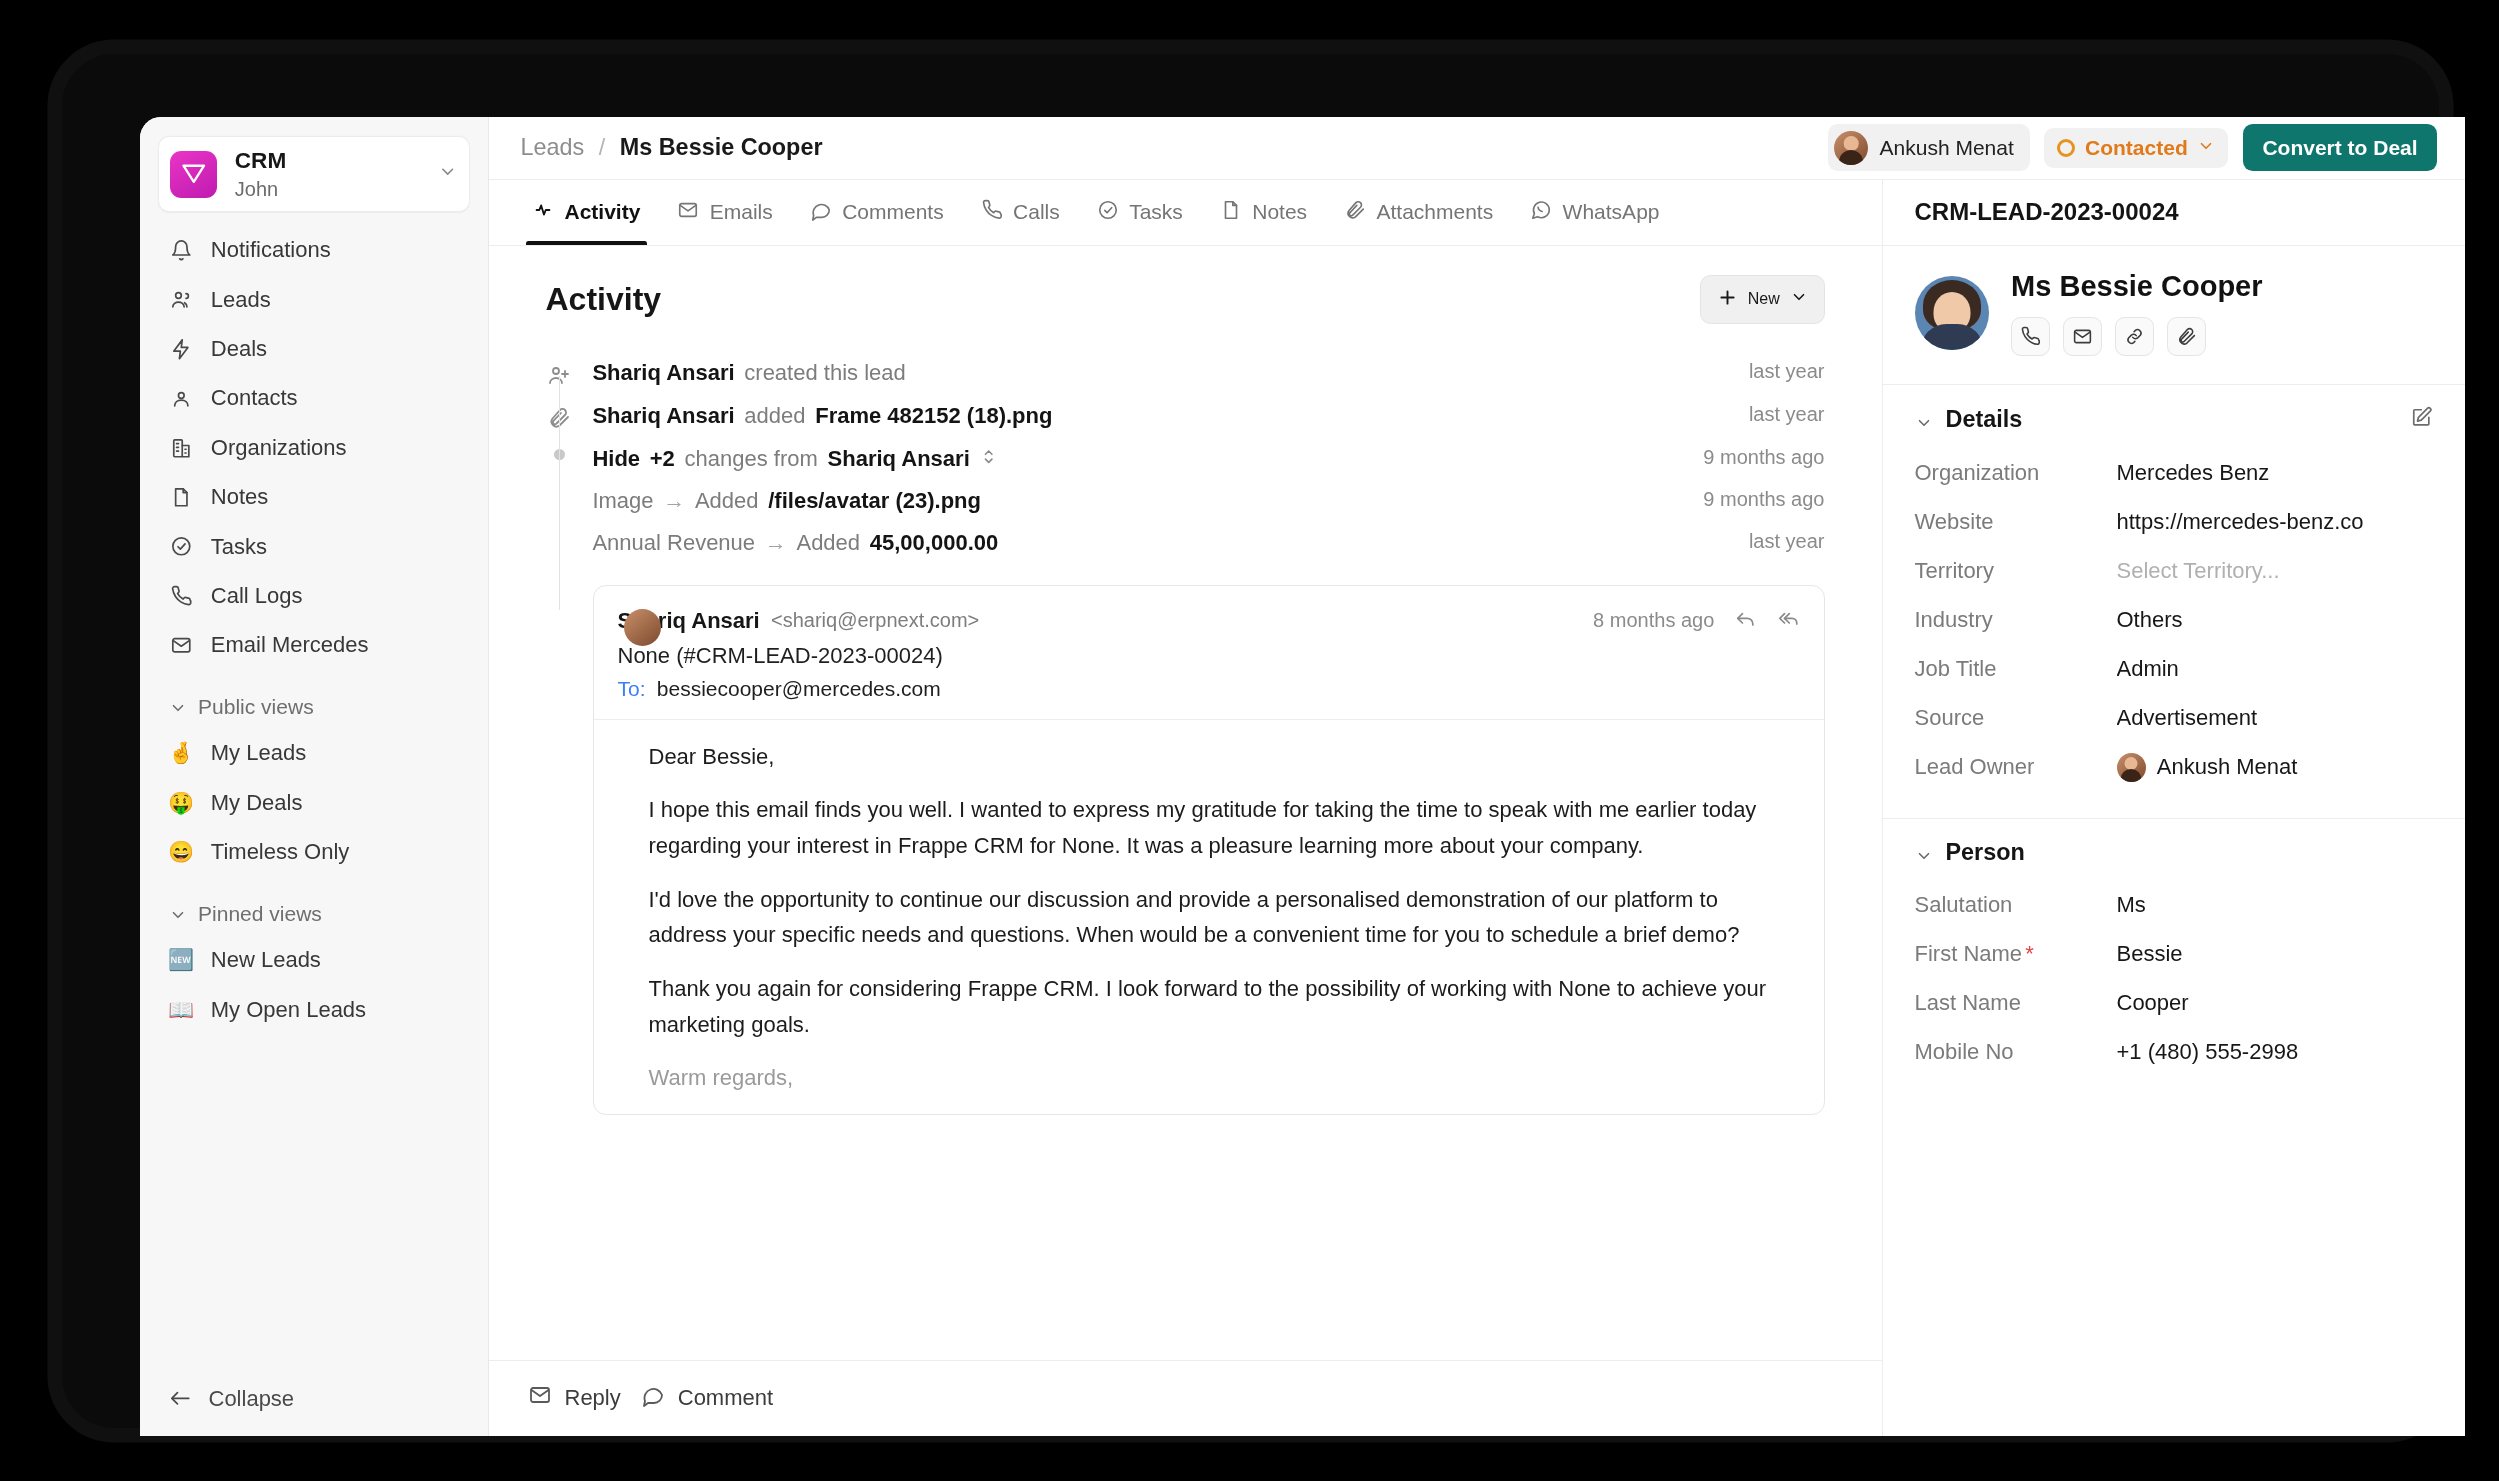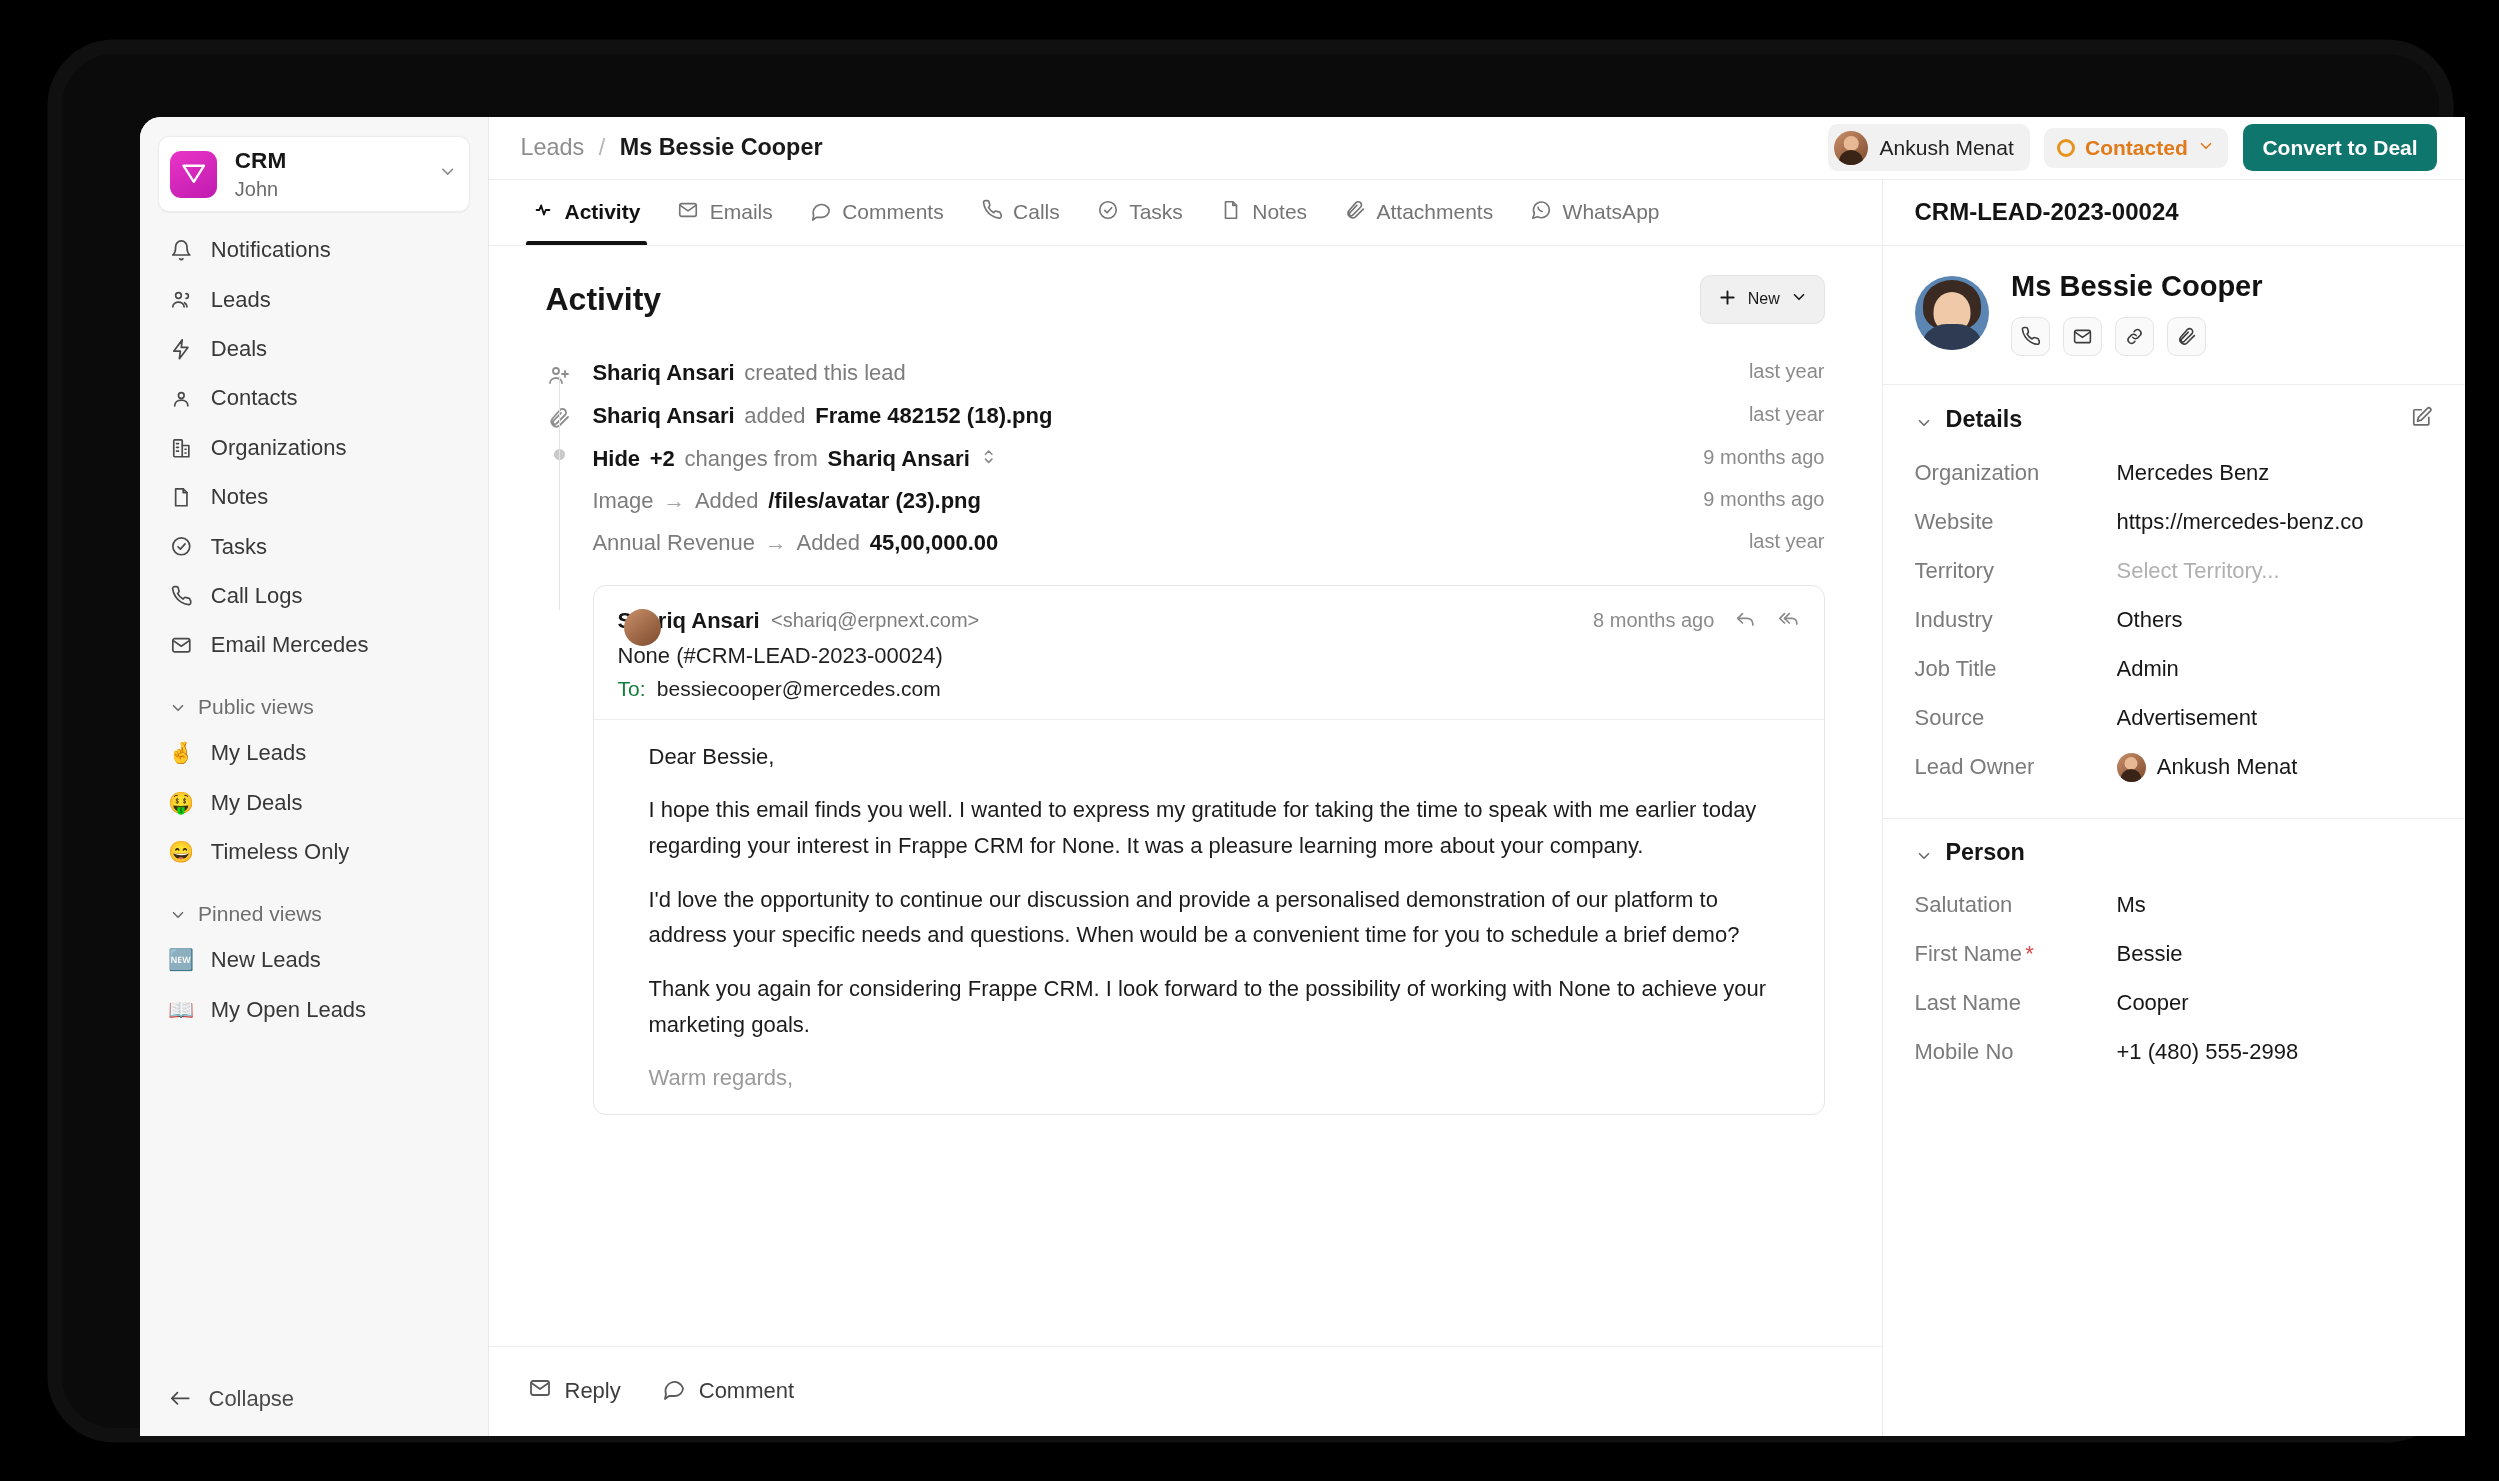--- a/index.html
+++ b/index.html
@@ -200,36 +200,36 @@
     padding: 21px 24px 0 24px;
     background: #fff;
   }
   .email-head { display: flex; align-items: center; gap: 11.3px; font-size: 21px;}
   .email-from { font-weight: 600; color: #161616; font-size: 22px;}
   .email-addr { color: #7d7d7d; font-size: 20px;}
   .email-actions { margin-left: auto; display: flex; align-items: center; gap: 20px; color:#8a8a8a;}
   .email-actions svg { width: 22.6px; height: 22.6px; }
   .email-sub { font-size: 22px; color: #1f1f1f; margin-top: 8px;}
   .email-to { font-size: 21px; color: #1f1f1f; margin-top: 8px; display:flex; gap:11.3px;}
-  .email-to .lbl { color: #15803d; }
+  .email-to .lbl { color: #3b82f6; }
   .email-divider { height:0.8px; background:#ededed; margin: 18px -24px 0 -24px;}
   .email-body { font-size: 22px; line-height: 1.62; color: #1c1c1c; padding: 19.4px 0 0 0; margin-left: 31px;}
   .email-body p { margin-bottom: 18px; }
   .fade-last { color:#9a9a9a; }
 
   .avatar-email {
     position: absolute; left: 78px;
     width: 37px; height: 37px; border-radius: 50%;
     background: linear-gradient(140deg,#c98f6a,#7c4a2d);
     overflow:hidden;
   }
 
   .composer {
     border-top: 0.8px solid #ededed;
-    height: 90px; display: flex; align-items: center; gap: 41px;
+    height: 76px; display: flex; align-items: center; gap: 20px;
     padding: 0 39px;
     background: #fff;
   }
   .comp-btn { display: flex; align-items: center; gap: 13px; font-size: 22px; color: #3c3c3c; cursor: pointer;}
   .comp-btn svg { width: 24px; height: 24px; color: #5a5a5a;}
 
   
   .right-pane { width: 582px; flex: 0 0 582px; display: flex; flex-direction: column; background: #fff; }
   .rp-id {
     height: 66px; display: flex; align-items: center;

